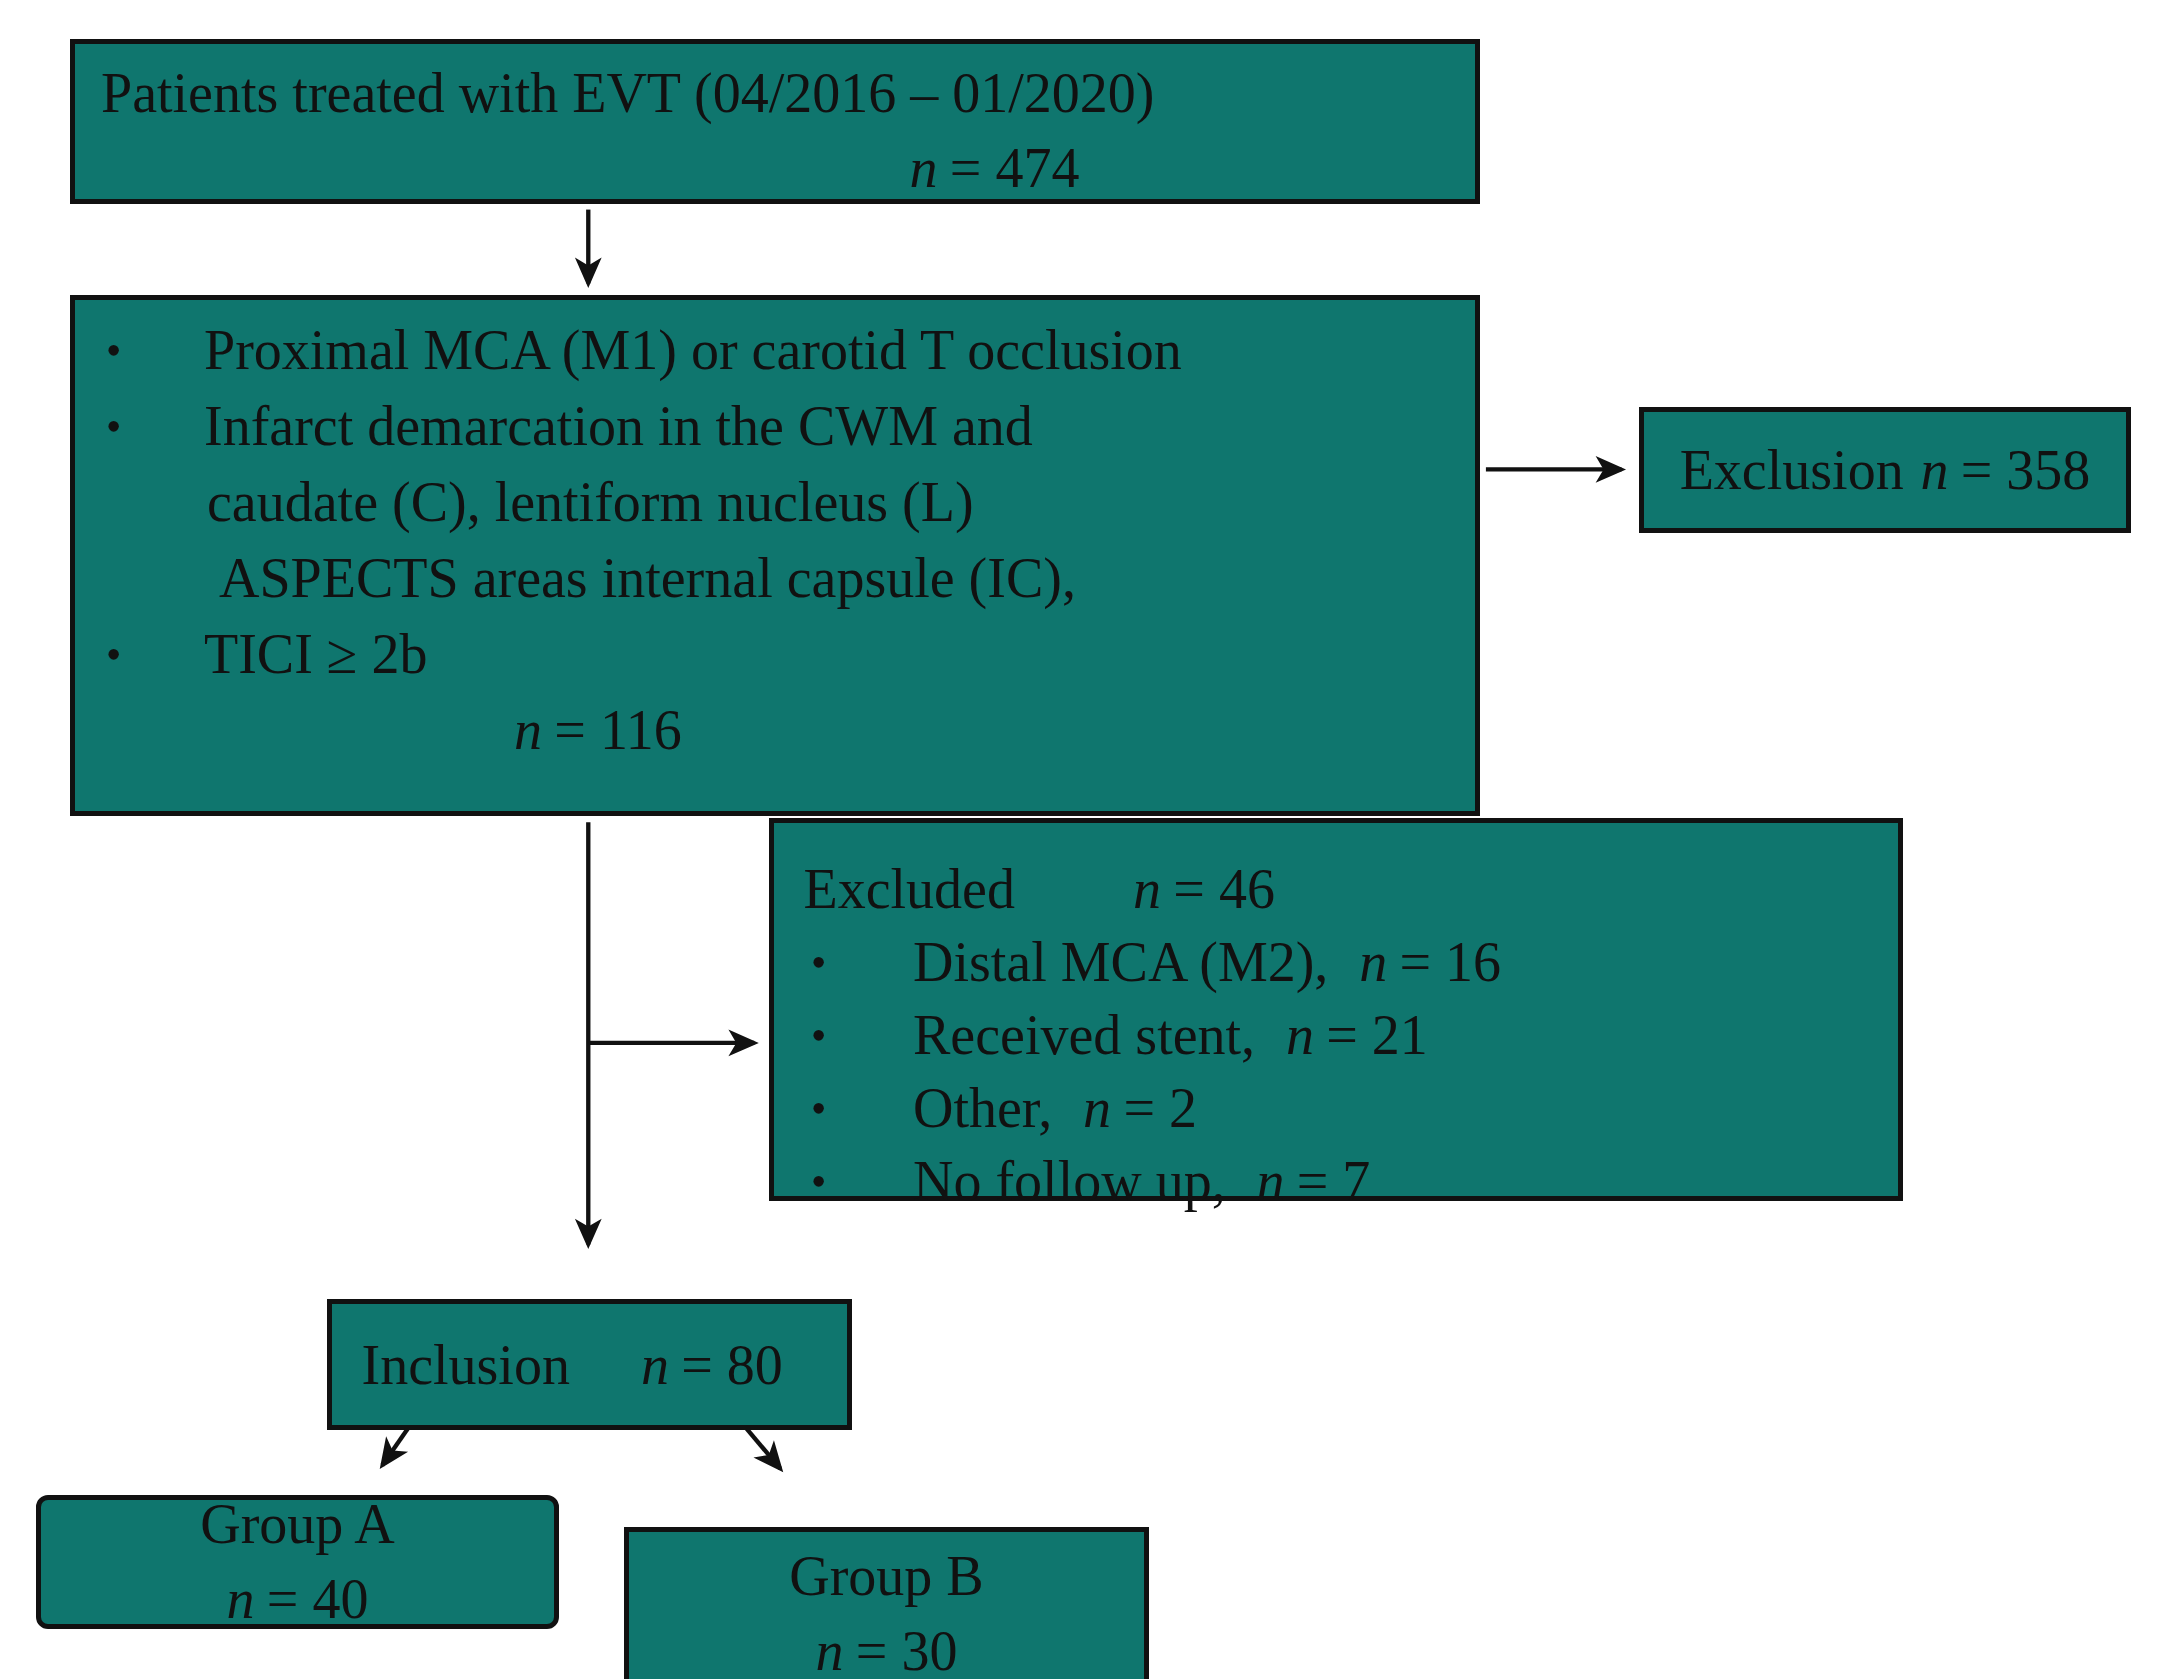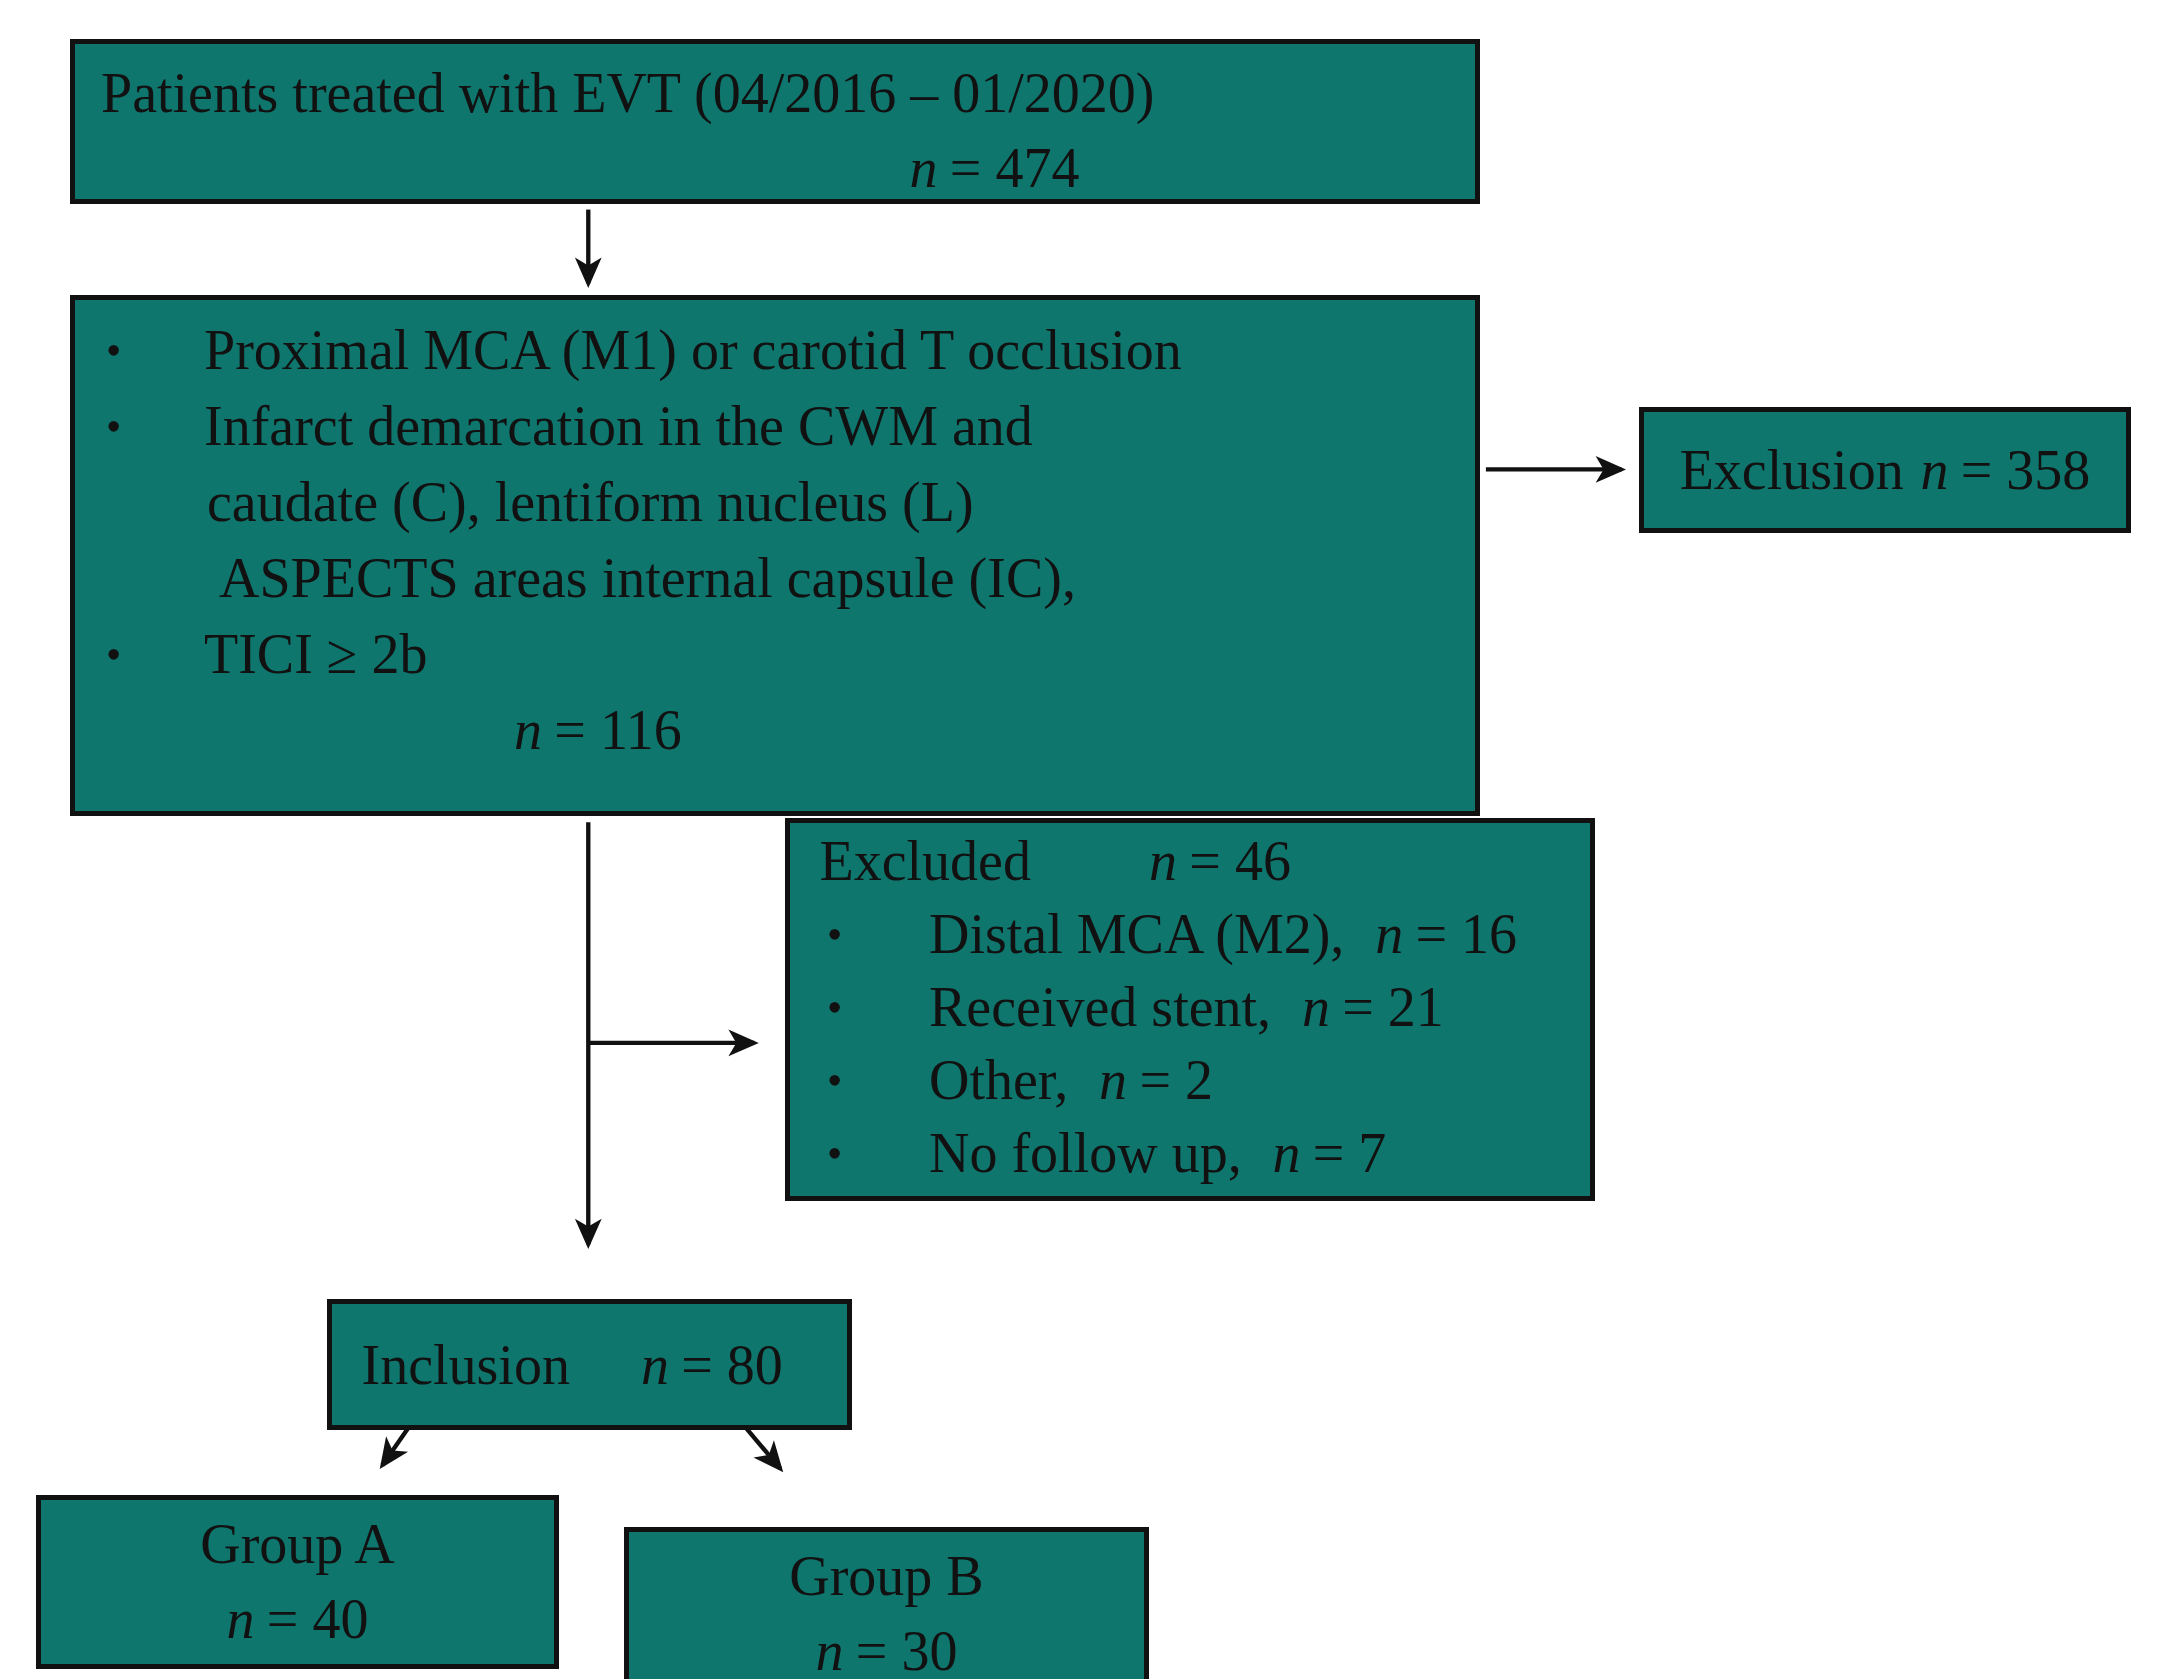--- a/index.html
+++ b/index.html
@@ -39,21 +39,21 @@
   .cb-line.cont-b { padding-left: 132px; }
   .cb-line.n-line { padding-left: 439px; }
 
   
   #exclusion-box {
     left: 1639px; top: 407px; width: 492px; height: 126px;
     display: flex; align-items: center; justify-content: center; text-align: right;
   }
 
   
-  #excluded-box { left: 785px; top: 818px; width: 810px; height: 383px; padding-top: 2px; }
+  #excluded-box { left: 769px; top: 818px; width: 1134px; height: 383px; padding-top: 30px; }
   .ex-line { position: relative; line-height: 73px; }
   .ex-header { padding-left: 29.5px; }
   .ex-header .nv { margin-left: 104px; }
   .ex-line.b-line2 { padding-left: 139px; }
   .ex-line .bullet { position: absolute; left: 37px; top: 0; font-size: 0.78em; }
 
   
   #inclusion-box {
     left: 327px; top: 1259px; width: 525px; height: 131px;
     display: flex; align-items: center;
@@ -62,21 +62,21 @@
   }
   #inclusion-box .nv { margin-left: 71px; }
 
   
   .group-box {
     display: flex; flex-direction: column;
     align-items: center; justify-content: center;
     text-align: center;
   }
   .group-box div { line-height: 75px; }
-  #group-a-box { left: 36px;  top: 1495px; width: 523px; height: 174px; }
+  #group-a-box { left: 36px;  top: 1495px; width: 523px; height: 134px; border-radius: 12px; }
   #group-b-box { left: 624px; top: 1495px; width: 525px; height: 174px; margin-top: 32px; }
 
   #arrow-layer {
     position: absolute; left: 0; top: 0;
     width: 2175px; height: 1680px;
     pointer-events: none;
   }
   #arrow-layer line { stroke: #111111; stroke-width: 5; }
 </style>
 </head>

